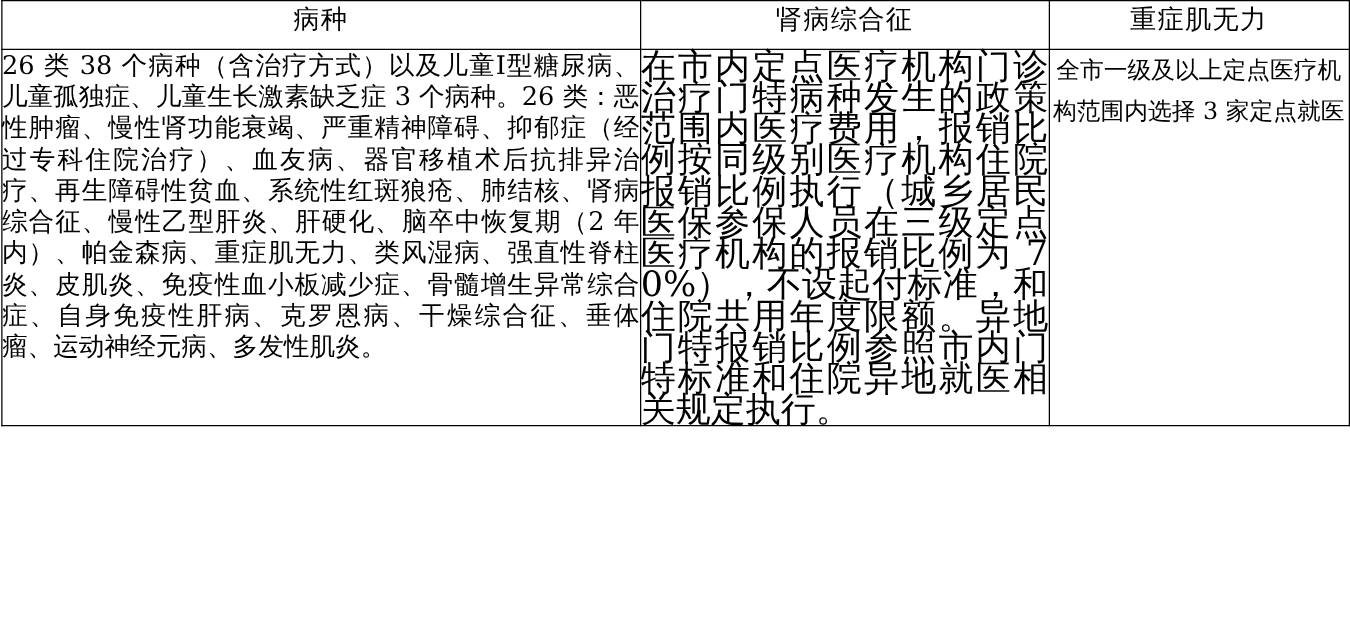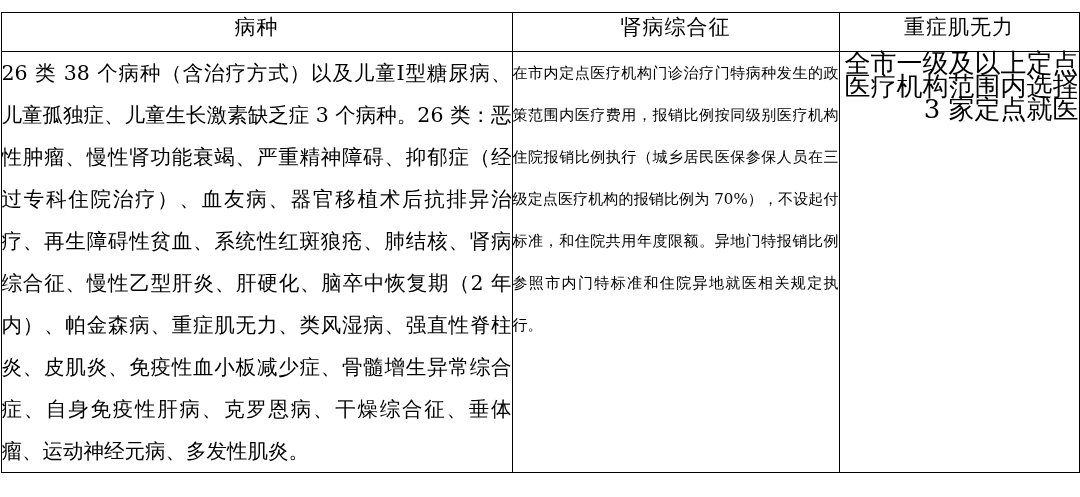--- a/index.html
+++ b/index.html
@@ -15,21 +15,21 @@
   }
   .sheet {
     width: 1080px;
     height: 497px;
     box-sizing: border-box;
     position: relative;
   }
   table.policy-table {
     border-collapse: collapse;
     width: 1078px;
-    margin: 12px auto;
+    margin: 0 auto;
     table-layout: fixed;
   }
   table.policy-table th,
   table.policy-table td {
     border: 1px solid #000000;
     vertical-align: top;
     padding: 0;
   }
   th.head-cell {
     height: 38px;
@@ -41,36 +41,36 @@
   }
   col.c1 { width: 511px; }
   col.c2 { width: 327px; }
   col.c3 { width: 240px; }
 
   td.body-cell {
     padding: 8px 10px 8px 10px;
   }
   .para {
     font-size: 20.5px;
-    line-height: 42px;
+    line-height: 25px;
     text-align: justify;
     text-justify: inter-ideograph;
     word-break: break-all;
   }
   .col1 .para { font-size: 20.5px; }
-  .col2 .para { font-size: 15px; }
+  .col2 .para { font-size: 28px; }
 
   td.center-cell {
     vertical-align: middle;
     padding: 8px 14px;
   }
   .center-cell .para {
-    text-align: right;
-    font-size: 26px;
-    line-height: 23px;
+    text-align: center;
+    font-size: 19px;
+    line-height: 33px;
   }
 </style>
 </head>
 <body>
 
 <div class="sheet">
   <table class="policy-table">
     <colgroup>
       <col class="c1">
       <col class="c2">

